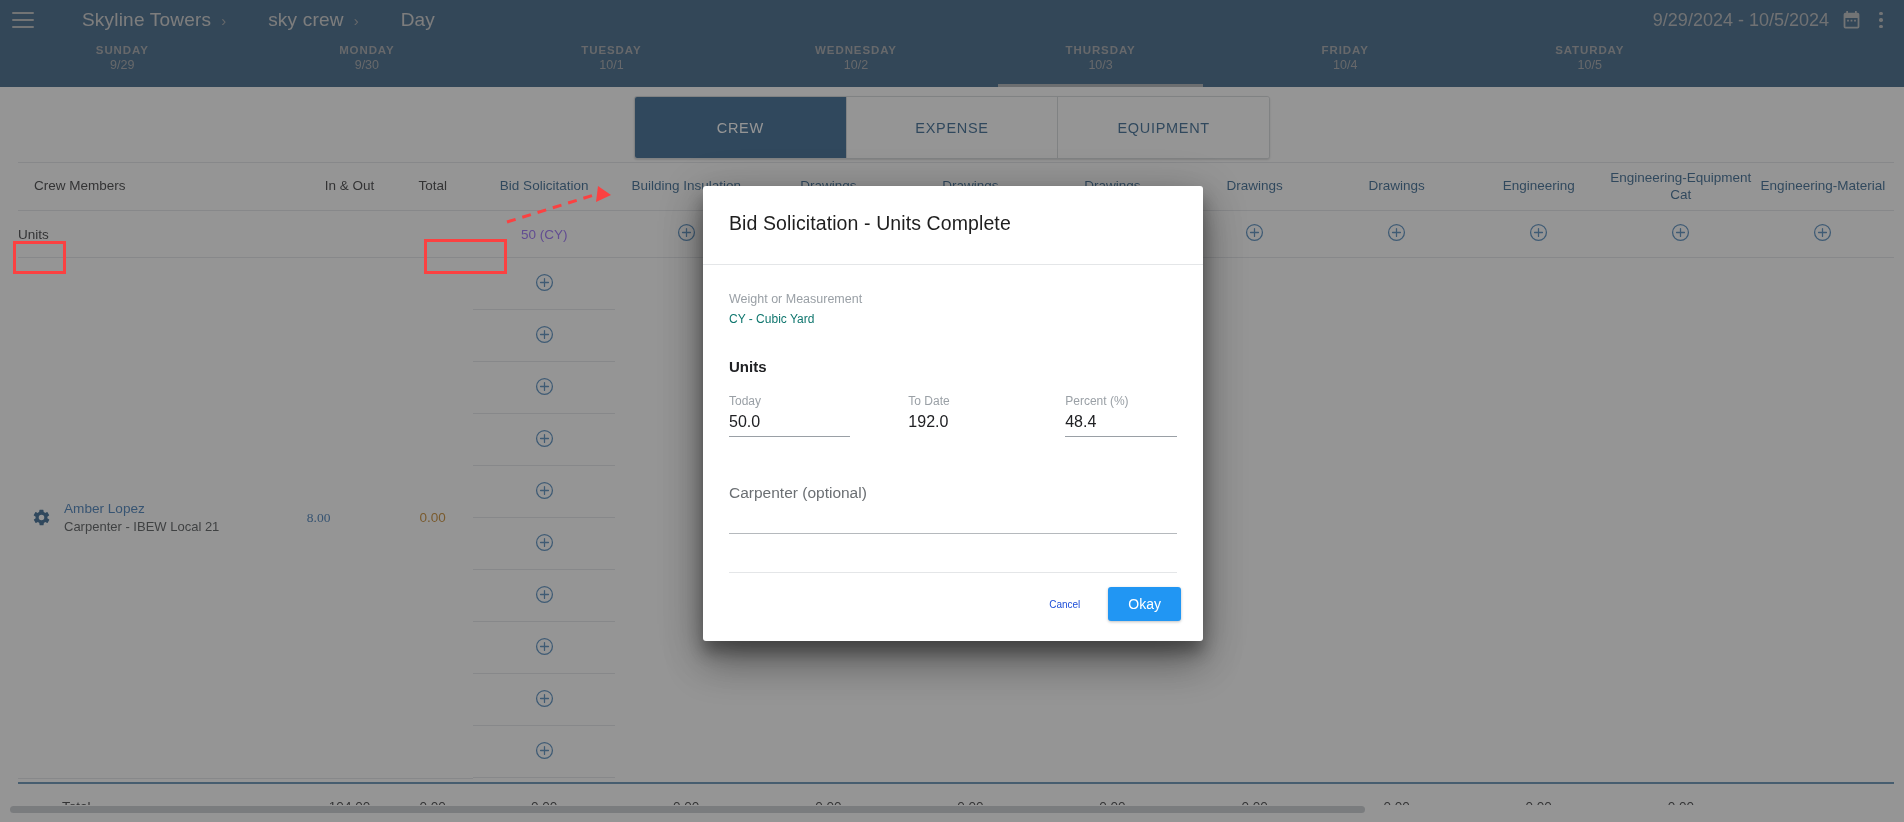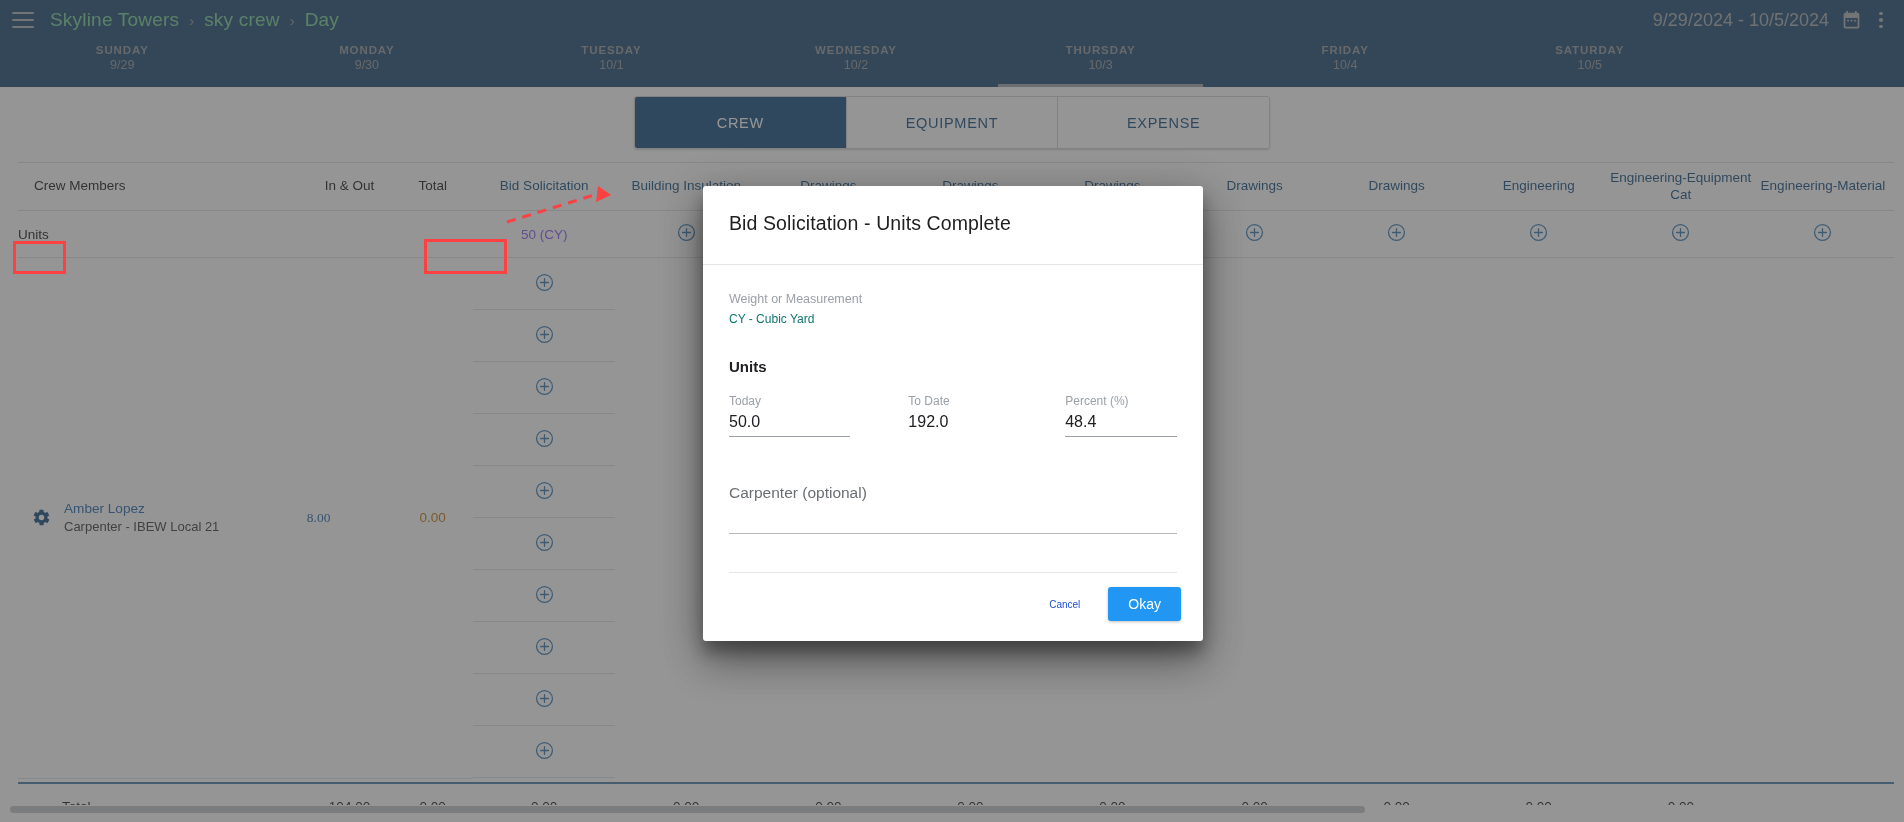--- a/index.html
+++ b/index.html
@@ -20,21 +20,21 @@
     position: absolute; left: 0; top: 0; width: 100%; height: 40px;
     display: flex; align-items: center;
   }
   .hamburger {
     width: 22px; height: 16px; margin-left: 12px; margin-right: 16px;
     display: flex; flex-direction: column; justify-content: space-between;
     cursor: pointer;
   }
   .hamburger i { display: block; height: 2px; background: #c9cdd1; border-radius: 1px; }
   .crumb {
-    font-size: 19px; color: #86efac; letter-spacing: .2px;
+    font-size: 19px; color: #e5e5e5; letter-spacing: .2px; margin-left: 32px;
   }
   .crumb-sep { font-size: 15px; color: #a6abb0; margin: 0 10px; }
   .daterange {
     position: absolute; right: 75px; top: 10px;
     font-size: 18px; color: #c2c6ca;
   }
   .cal-icon {
     position: absolute; right: 42px; top: 10px; width: 21px; height: 21px; cursor: pointer;
   }
   .kebab {
@@ -54,21 +54,21 @@
   .day .ddate { font-size: 12.5px; color: #a9aeb3; margin-top: 2px; }
   .day.active::after {
     content: ""; position: absolute; left: 8%; right: 8%; bottom: 0; height: 3px;
     background: #b9bec3;
   }
 
   
   .content { position: absolute; left: 0; top: 87px; width: 1904px; height: 735px; background: #fff; }
 
   .tabs {
-    position: absolute; left: 634px; top: 9px; width: 636px; height: 53px;
+    position: absolute; left: 634px; top: 9px; width: 636px; height: 63px;
     display: flex; border: 1px solid #cfd3d6; border-radius: 3px; overflow: hidden;
     background: #fff;
     box-shadow: 0 1px 2px rgba(0,0,0,.18);
   }
   .tab {
     flex: 1 1 0; display: flex; align-items: center; justify-content: center;
     font-size: 14.5px; letter-spacing: .7px; color: #1a5180; background: #fff;
     border-right: 1px solid #cfd3d6; cursor: pointer;
   }
   .tab:last-child { border-right: none; }
@@ -246,22 +246,22 @@
         <div class="dname">SATURDAY</div>
         <div class="ddate">10/5</div>
       </div>
     </div>
   </div>
 
   <div class="content">
 
     <div class="tabs">
       <div class="tab active">CREW</div>
+      <div class="tab">EXPENSE</div>
       <div class="tab">EQUIPMENT</div>
-      <div class="tab">EXPENSE</div>
     </div>
 
     <div class="grid-wrap">
       <table class="tbl">
         <colgroup>
           <col class="col-name">
             <col class="col-io">
             <col class="col-tot">
           <col class="col-d">
             <col class="col-d">

